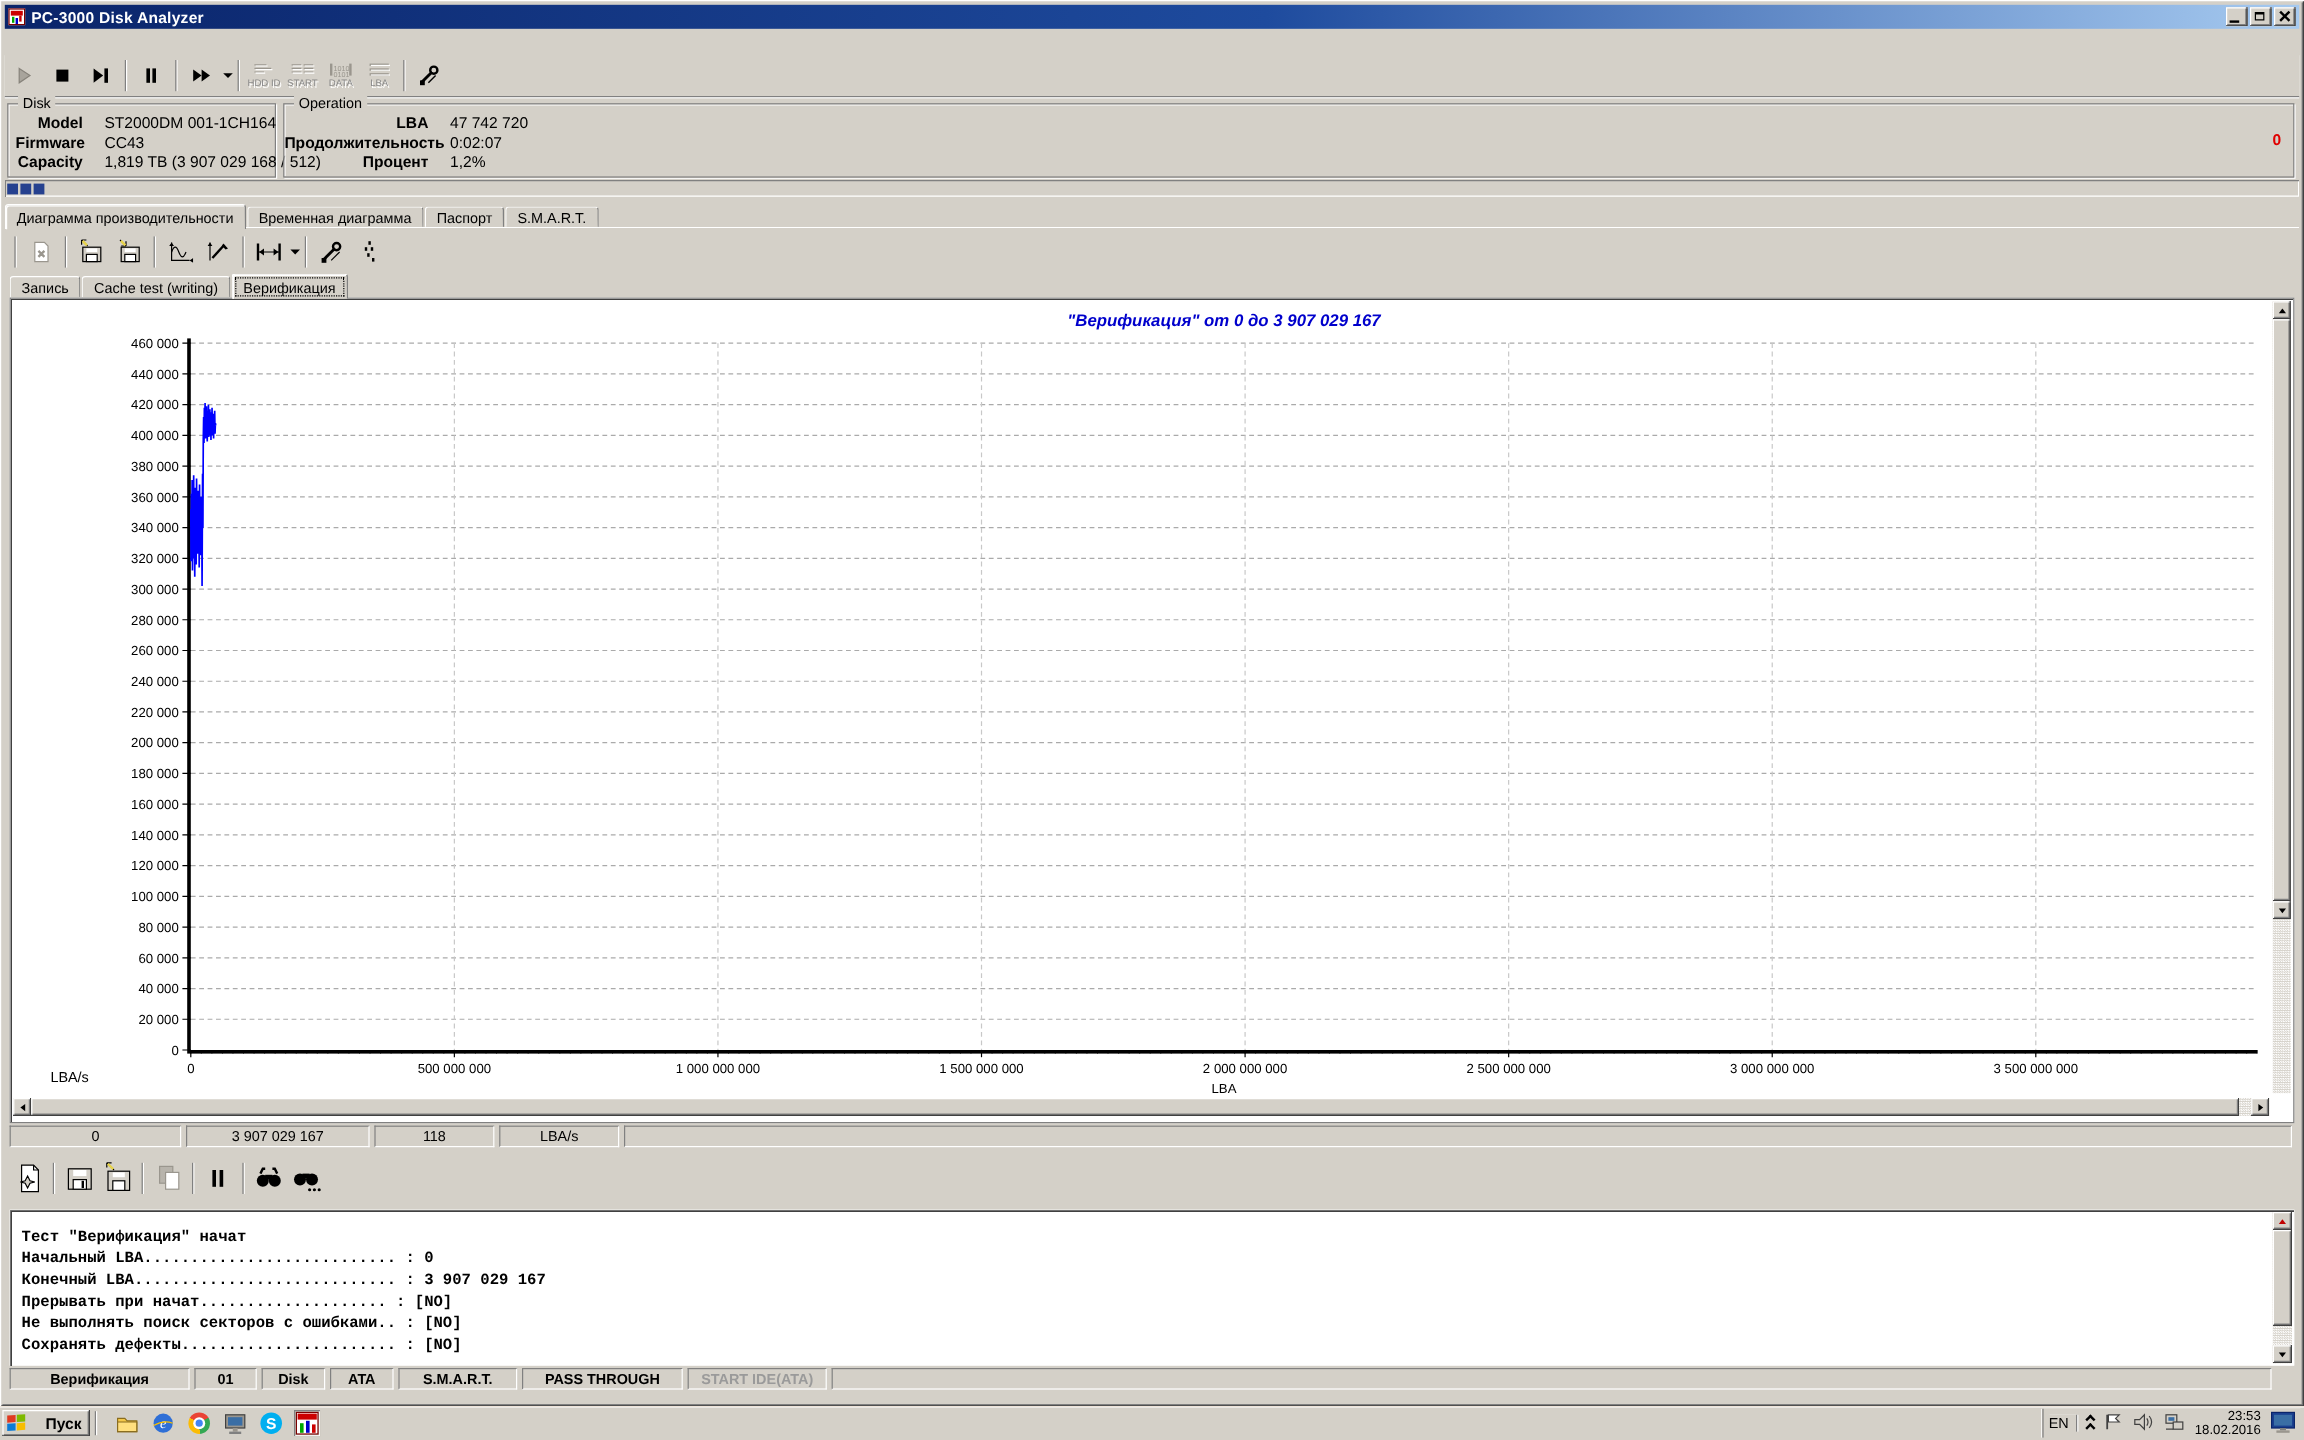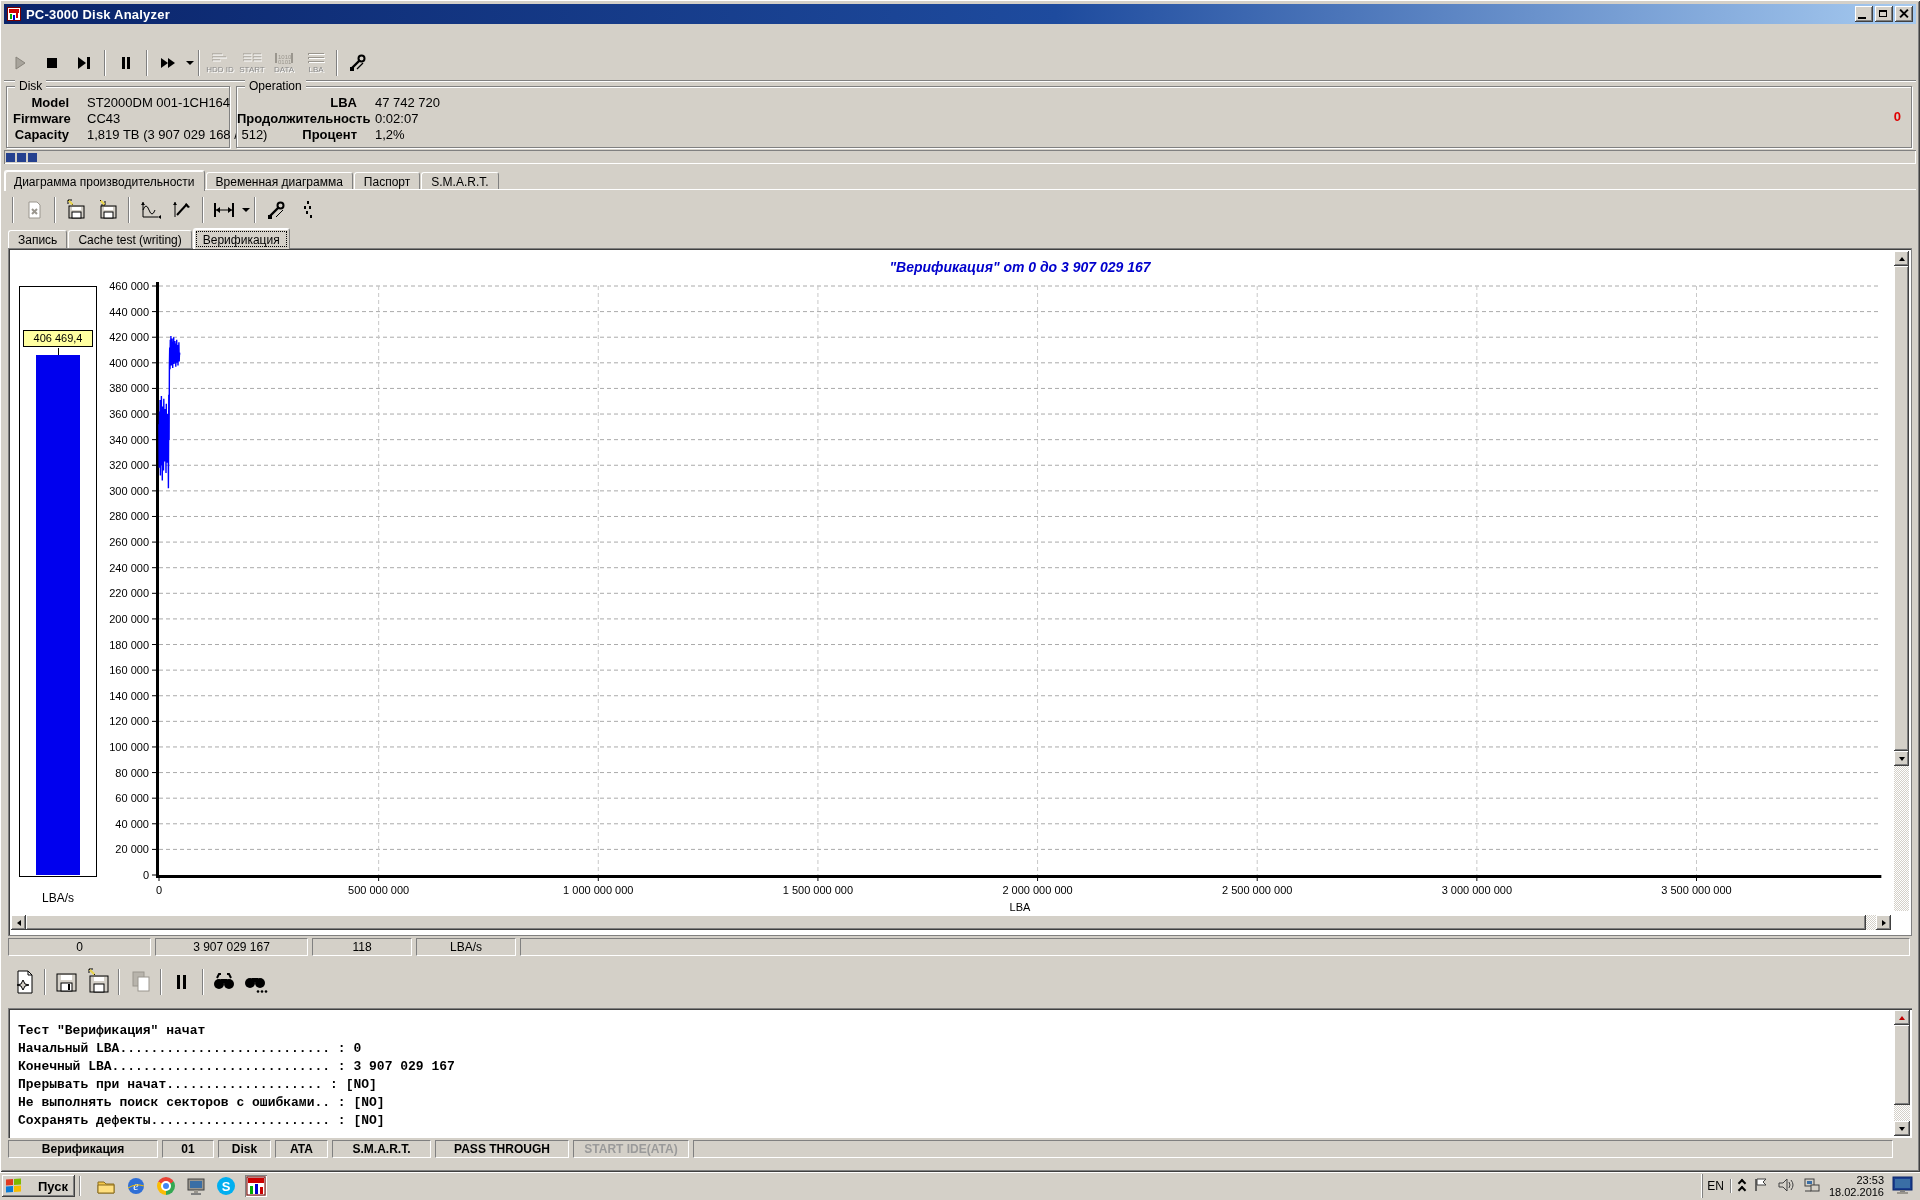--- a/index.html
+++ b/index.html
@@ -337,25 +337,20 @@
 
     <div class="tabrow" style="left:8px;top:228px;height:20px">
       <span class="tab">Запись</span>
       <span class="tab">Cache test (writing)</span>
       <span class="tab active"><span>Верификация</span><i class="focus"></i></span>
     </div>
 
     <div class="chart-region">
       <div class="chart-title">"Верификация" от 0 до 3 907 029 167</div>
 
-      <div class="gauge-box">
-        <div class="gauge-bar" id="gauge-bar" style="height: 520px;"></div>
-        <div class="gauge-tick" id="gauge-tick" style="top: 61px;"></div>
-        <div class="gauge-tip" id="gauge-tip" style="top: 43px;">406 469,4</div>
-      </div>
       <div class="gauge-label">LBA/s</div>
 
       <svg id="plot-svg" width="1902" height="686" style="position:absolute;left:0;top:0">
           <line x1="143" y1="626" x2="150" y2="626" stroke="#000"></line>
           <text x="140" y="630" text-anchor="end" class="tick-text">0</text>
           <line x1="150" y1="600.3913043478261" x2="1872" y2="600.3913043478261" stroke="#aaaaaa" stroke-width="1" stroke-dasharray="4 3"></line>
           <line x1="143" y1="600.3913043478261" x2="150" y2="600.3913043478261" stroke="#000"></line>
           <text x="140" y="604.3913043478261" text-anchor="end" class="tick-text">20 000</text>
           <line x1="150" y1="574.7826086956521" x2="1872" y2="574.7826086956521" stroke="#aaaaaa" stroke-width="1" stroke-dasharray="4 3"></line>
           <line x1="143" y1="574.7826086956521" x2="150" y2="574.7826086956521" stroke="#000"></line>

